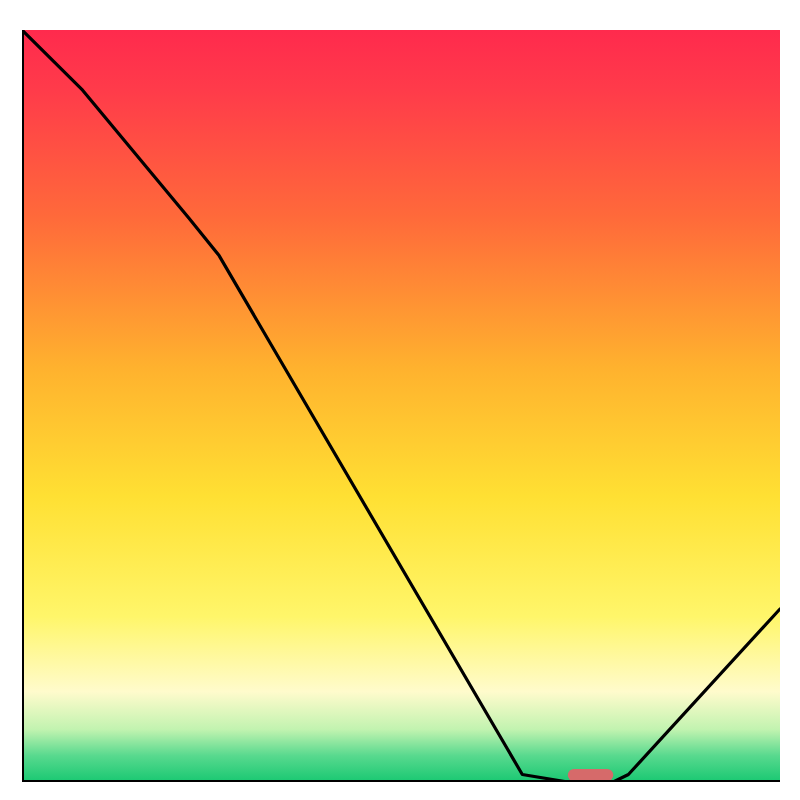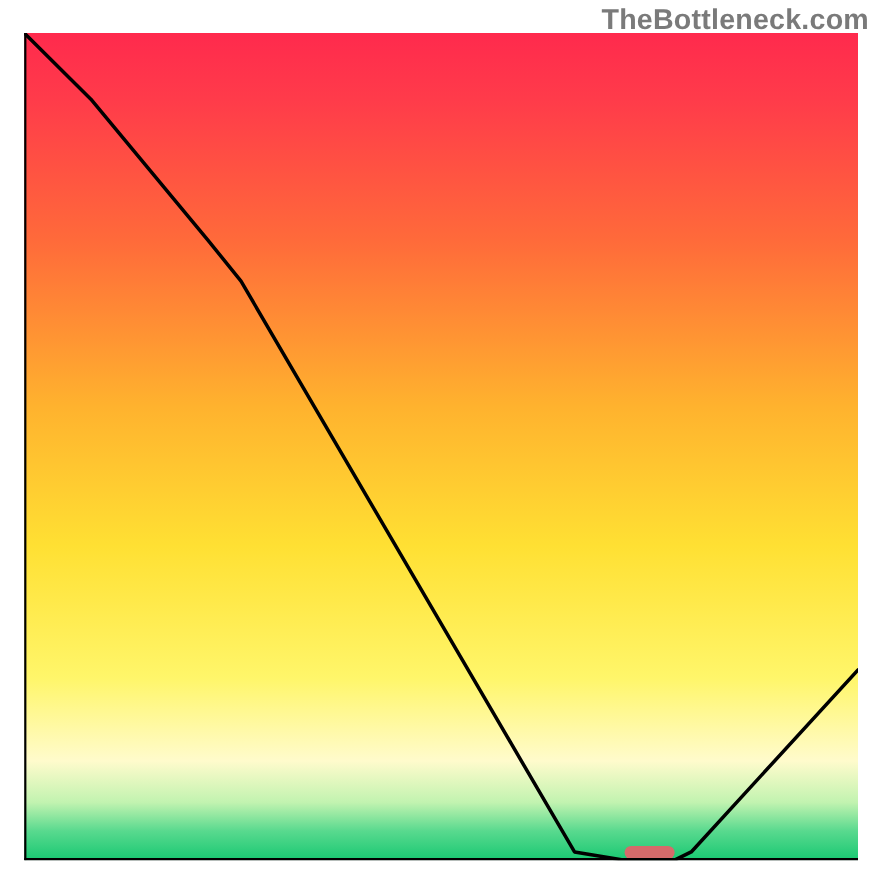--- a/index.html
+++ b/index.html
@@ -32,21 +32,20 @@
     height: 752px;
     box-sizing: border-box;
   }
   svg { display: block; }
 </style>
 </head>
 <body>
 
 <div class="wrap">
 
-  <div class="watermark">TheBottleneck.com</div>
 
   <div class="plot">
     <svg id="chart-svg" width="758" height="752" viewBox="0 0 758 752">
         <defs>
           <linearGradient id="bg-grad" x1="0" y1="0" x2="0" y2="1">
             <stop offset="0%" stop-color="#ff2a4d"></stop>
             <stop offset="8%" stop-color="#ff3b4a"></stop>
             <stop offset="25%" stop-color="#ff6a3a"></stop>
             <stop offset="45%" stop-color="#ffb22e"></stop>
             <stop offset="62%" stop-color="#ffe033"></stop>

